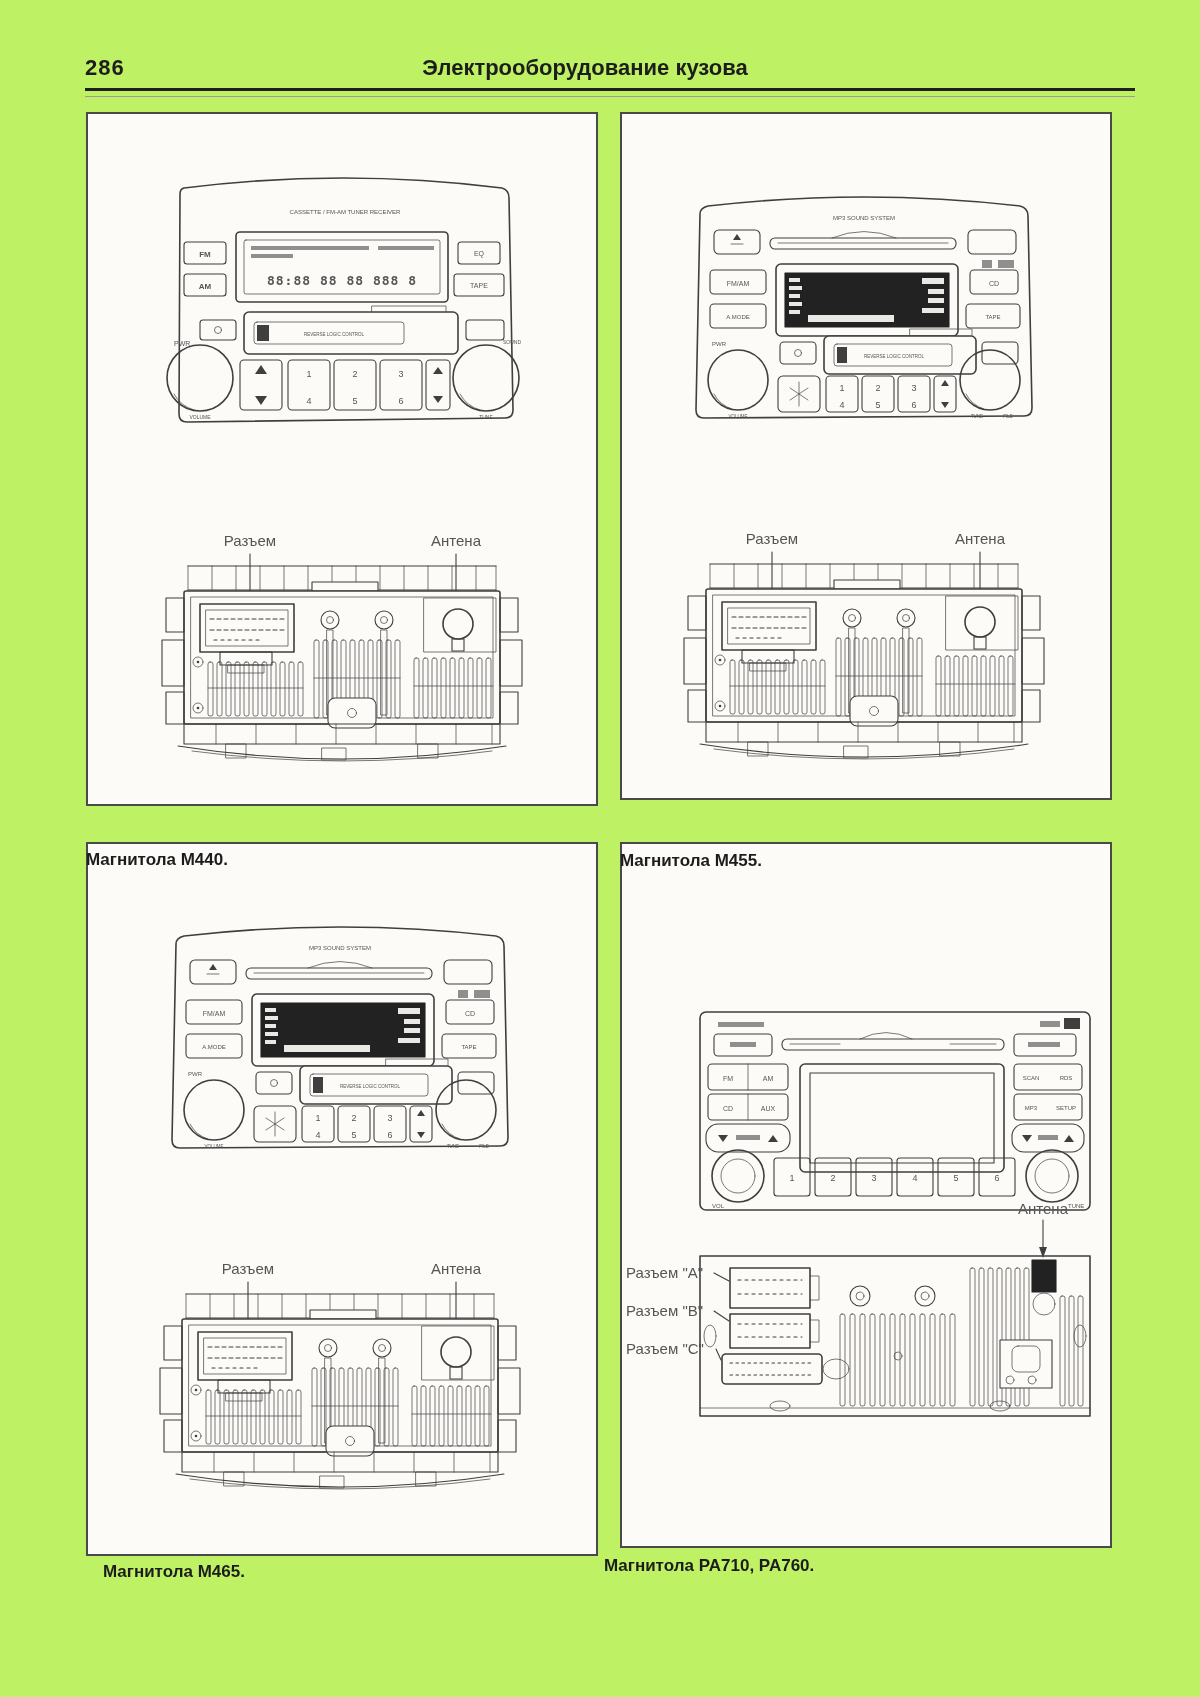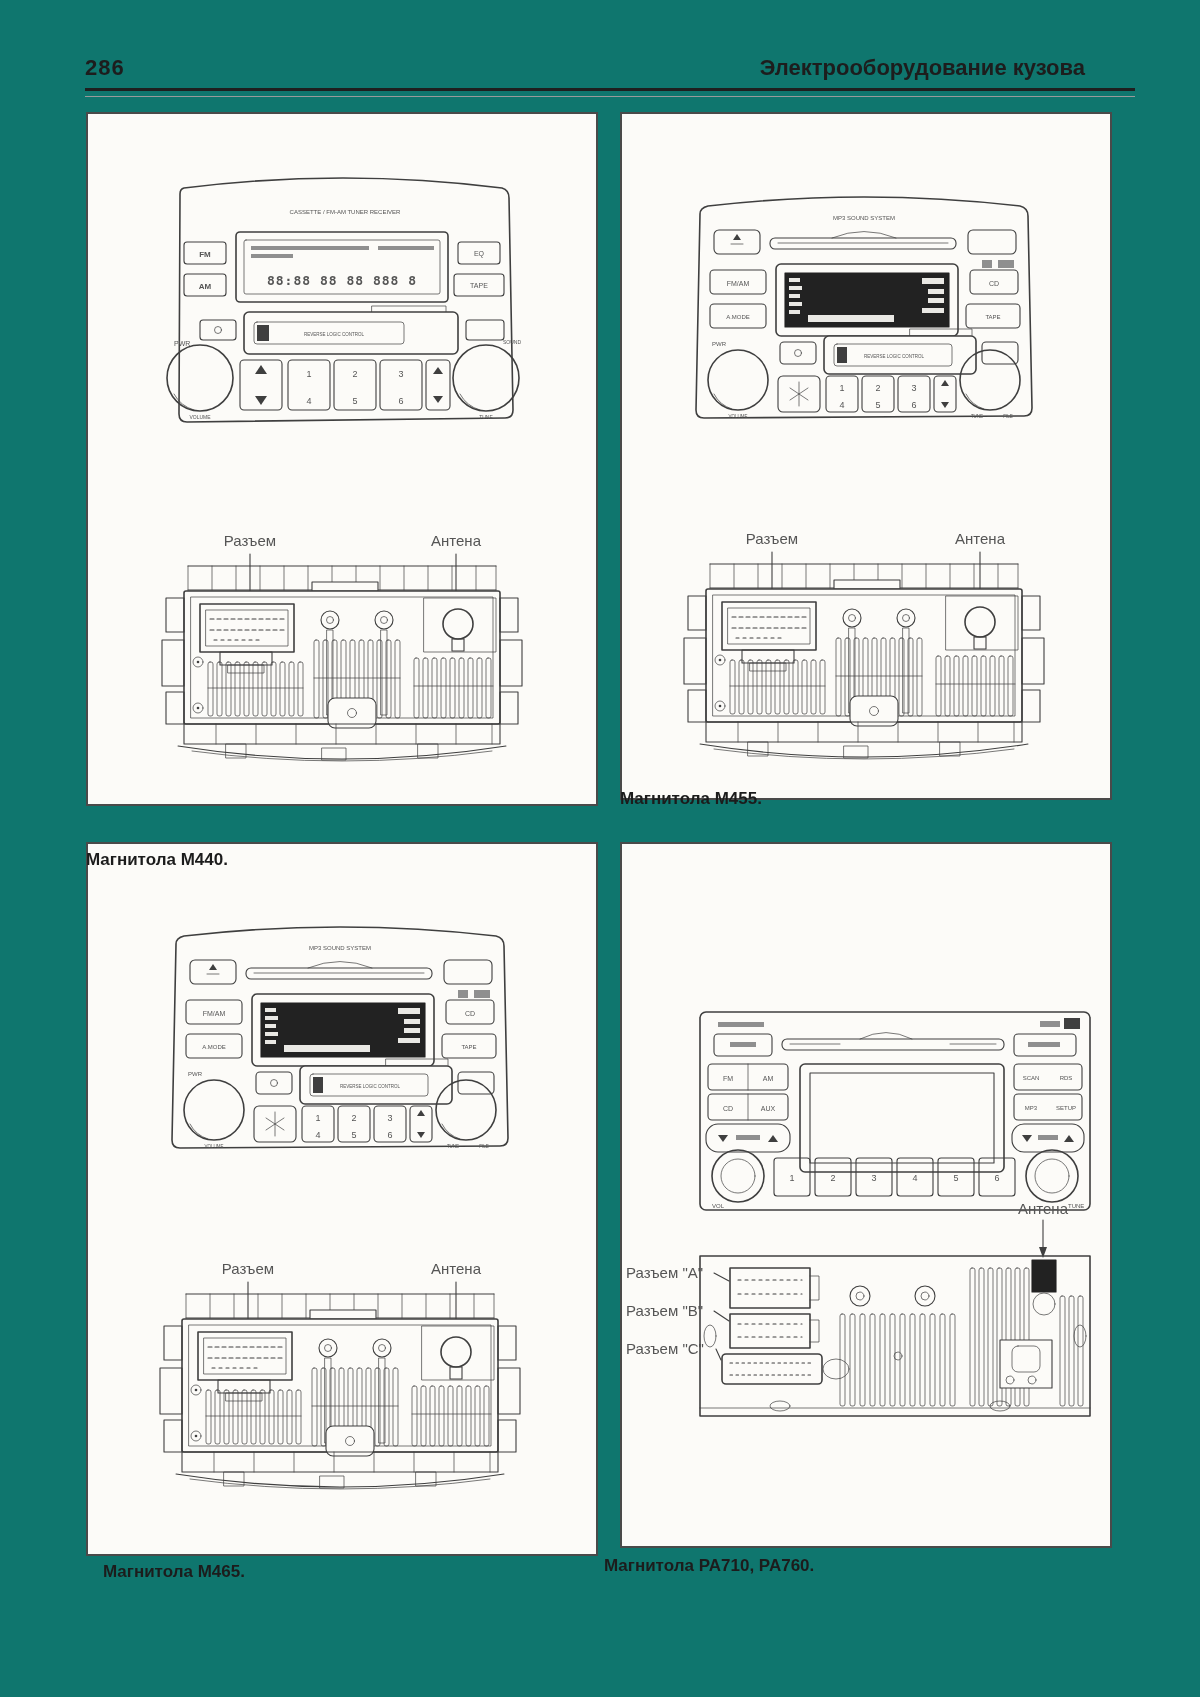--- a/index.html
+++ b/index.html
@@ -1,29 +1,29 @@
 <!DOCTYPE html>
 <html><head>
 <meta charset="utf-8">
 <style>
   html,body{margin:0;padding:0;background:#dedcd8;}
-  .sheet{position:relative;width:1200px;height:1697px;background:#0f766e;
+  .sheet{position:relative;width:1200px;height:1697px;background:#bef264;
          font-family:"Liberation Sans",sans-serif;color:#1d1d1d;overflow:hidden;}
   .pg-num{position:absolute;left:85px;top:55px;font-size:22px;font-weight:bold;letter-spacing:1px;}
-  .pg-title{position:absolute;left:85px;top:55px;width:1000px;text-align:right;
+  .pg-title{position:absolute;left:85px;top:55px;width:1000px;text-align:center;
             font-size:22px;font-weight:bold;}
   .rule{position:absolute;left:85px;top:88px;width:1050px;height:5px;
         border-top:3px solid #1f1f1f;border-bottom:1px solid #9a9a9a;}
   .panel{position:absolute;background:#fcfbf8;border:2px solid #4a4a4a;}
   #p1{left:86px;top:112px;width:508px;height:690px;}
   #p2{left:620px;top:112px;width:488px;height:684px;}
   #p3{left:86px;top:842px;width:508px;height:710px;}
   #p4{left:620px;top:842px;width:488px;height:702px;}
   .caption{position:absolute;font-size:17px;font-weight:bold;color:#1c1c1c;}
-  #c1{left:86px;top:850px;} #c2{left:620px;top:789px;}
+  #c1{left:86px;top:850px;} #c2{left:620px;top:851px;}
   #c3{left:103px;top:1562px;} #c4{left:604px;top:1556px;}
   
   .dwg rect,.dwg circle,.dwg ellipse,.dwg line,.dwg path,.dwg polygon
        {stroke:#3f3f3f;fill:none;stroke-width:1.1;stroke-linecap:round;stroke-linejoin:round;}
   .dwg .thin{stroke-width:0.7;} .dwg .thick{stroke-width:1.6;}
   .dwg .fill{fill:#3f3f3f;stroke:none;}
   .dwg .dk{fill:#222;stroke:#222;}
   .dwg .wf{fill:#fcfbf8;}
   .dwg .sm{fill:#8f8f8f;stroke:none;}
   .dwg .wsm{fill:#e9e8e4;stroke:none;}

